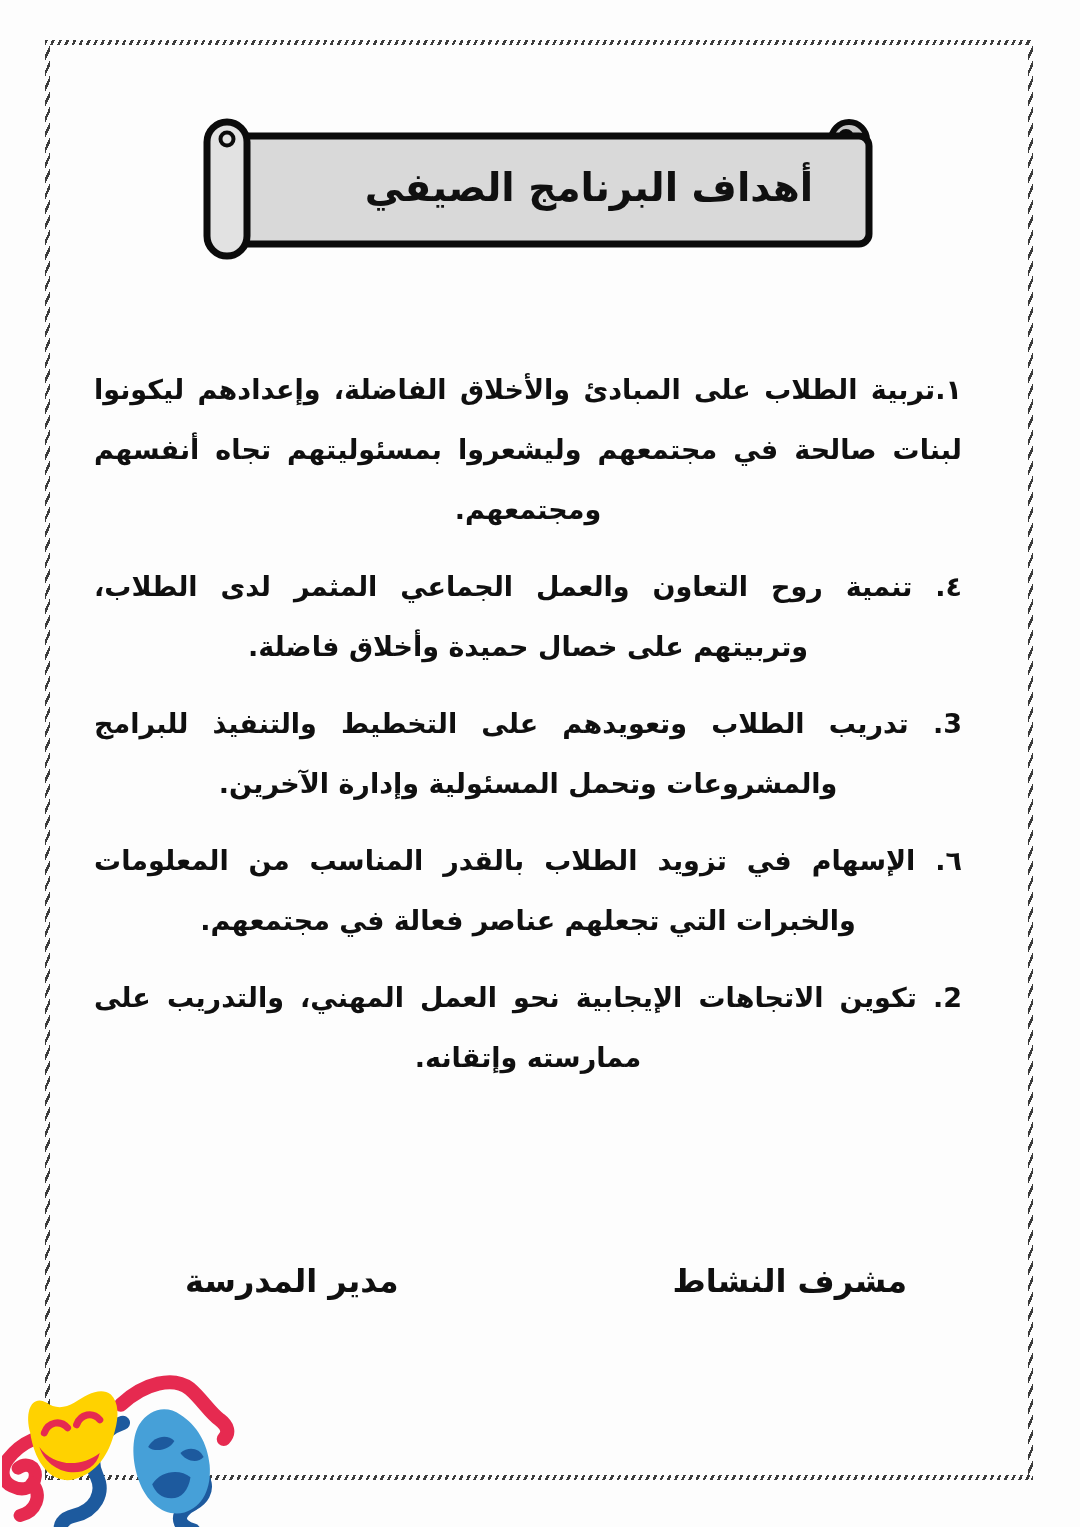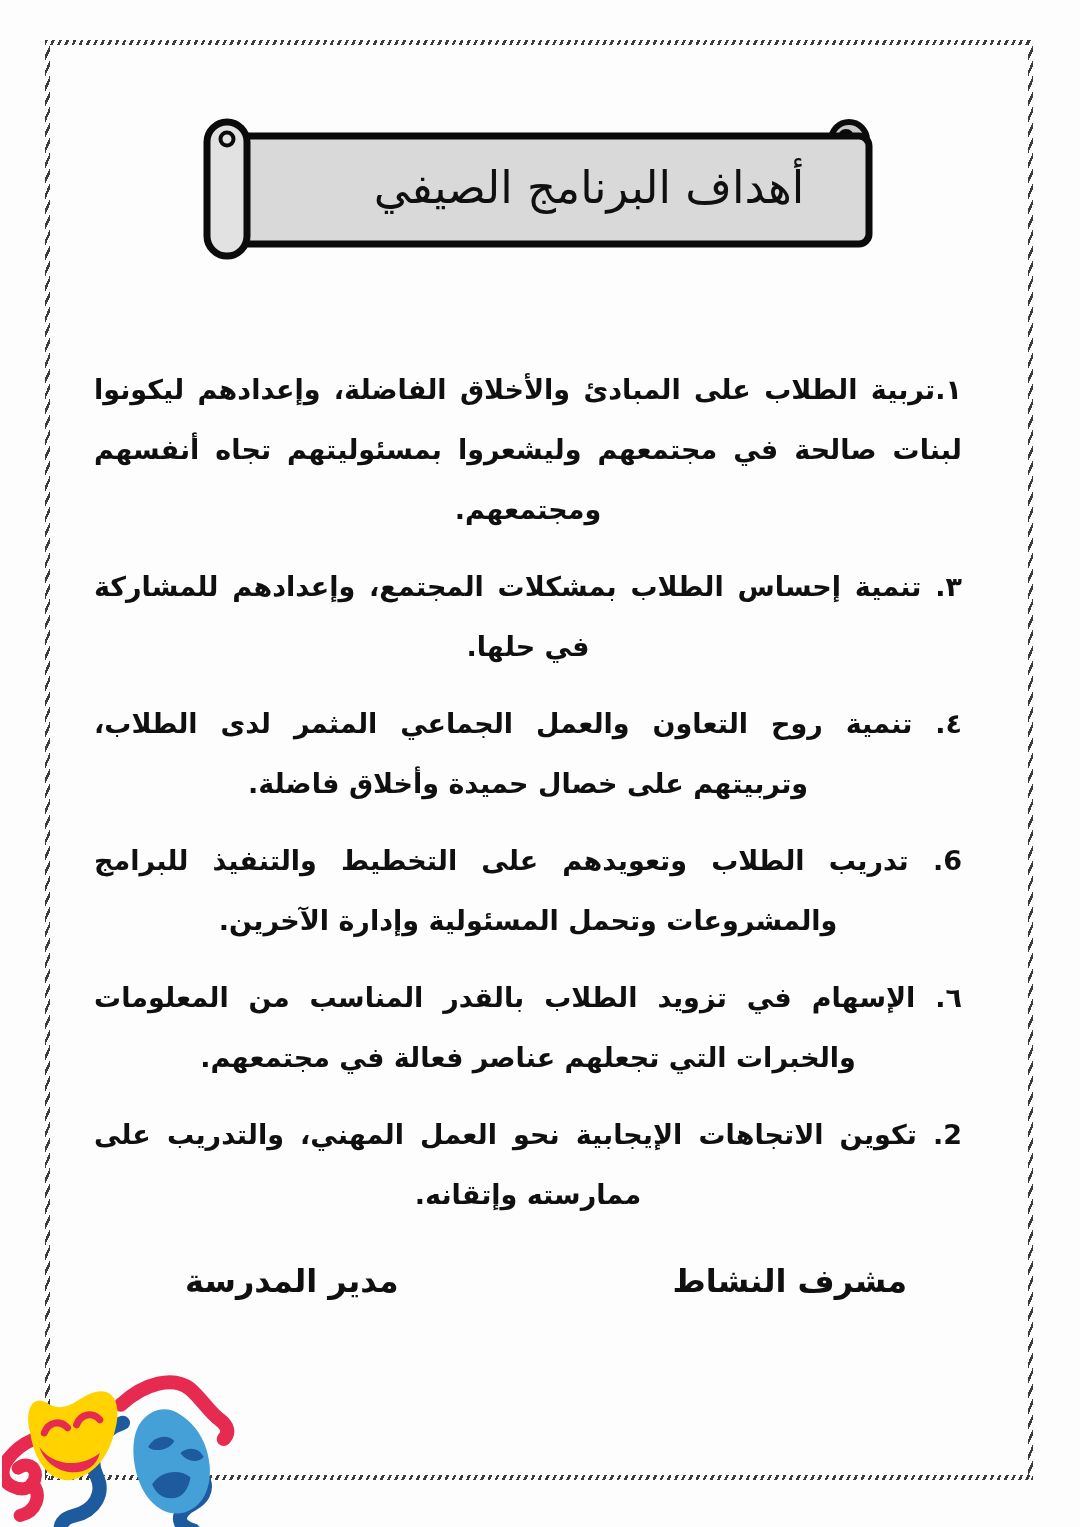--- a/index.html
+++ b/index.html
@@ -21,21 +21,21 @@
   .edge-left   { top: 0; bottom: 0; left: 0;   width: 5px; }
   .edge-right  { top: 0; bottom: 0; right: 0;  width: 5px; }
 
   
   .banner { position: absolute; left: 197px; top: 110px; width: 688px; height: 158px; }
   .banner svg { position: absolute; inset: 0; width: 100%; height: 100%; }
   .banner-title {
     position: absolute; inset: 0;
     display: flex; align-items: center; justify-content: center;
     padding-left: 96px; padding-bottom: 4px;
-    font-size: 45px; font-weight: 400;
+    font-size: 39px; font-weight: 700;
     letter-spacing: 0.5px;
   }
 
   
   .objectives {
     position: absolute; left: 90px; top: 360px; width: 872px;
     direction: rtl;
   }
   .objective {
     margin: 0 0 17px 4px;
@@ -77,23 +77,22 @@
       <rect x="36" y="26" width="636" height="108" rx="10" fill="#d9d9d9" stroke="#0b0b0b" stroke-width="7"></rect>
 
       <rect x="10" y="12" width="40" height="134" rx="20" fill="#e2e2e2" stroke="#0b0b0b" stroke-width="7"></rect>
       <circle cx="30" cy="29" r="6.5" fill="none" stroke="#0b0b0b" stroke-width="4"></circle>
     </svg>
     <div class="banner-title">أهداف البرنامج الصيفي</div>
   </div>
 
   <div class="objectives">
     <p class="objective">١.تربية الطلاب على المبادئ والأخلاق الفاضلة، وإعدادهم ليكونوا لبنات صالحة في مجتمعهم وليشعروا بمسئوليتهم تجاه أنفسهم ومجتمعهم.</p>
-    <p class="objective">٣. تنمية إحساس الطلاب بمشكلات المجتمع، وإعدادهم للمشاركة في حلها.</p>
     <p class="objective">٤. تنمية روح التعاون والعمل الجماعي المثمر لدى الطلاب، وتربيتهم على خصال حميدة وأخلاق فاضلة.</p>
-    <p class="objective">6. تدريب الطلاب وتعويدهم على التخطيط والتنفيذ للبرامج والمشروعات وتحمل المسئولية وإدارة الآخرين.</p>
+    <p class="objective">3. تدريب الطلاب وتعويدهم على التخطيط والتنفيذ للبرامج والمشروعات وتحمل المسئولية وإدارة الآخرين.</p>
     <p class="objective">٦. الإسهام في تزويد الطلاب بالقدر المناسب من المعلومات والخبرات التي تجعلهم عناصر فعالة في مجتمعهم.</p>
     <p class="objective">2. تكوين الاتجاهات الإيجابية نحو العمل المهني، والتدريب على ممارسته وإتقانه.</p>
   </div>
 
   <div class="signatures">
     <span>مشرف النشاط</span>
     <span>مدير المدرسة</span>
   </div>
 
   <svg class="masks" viewBox="0 0 250 160" aria-hidden="true">

